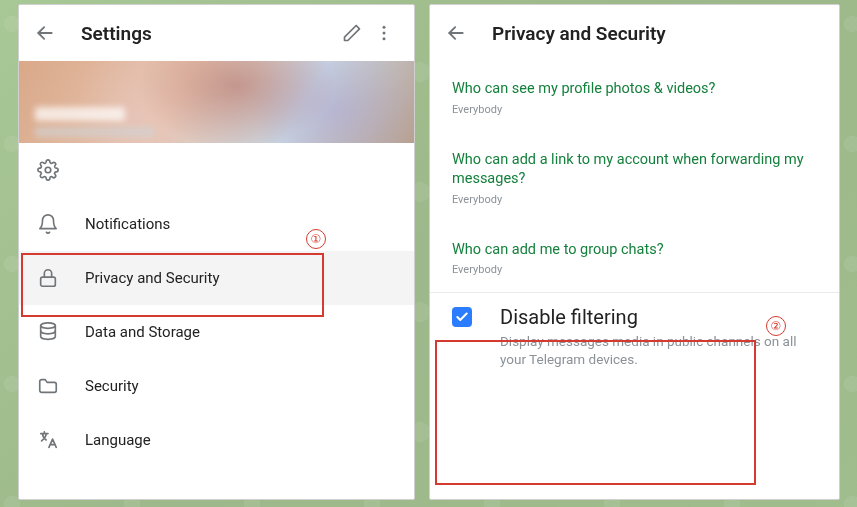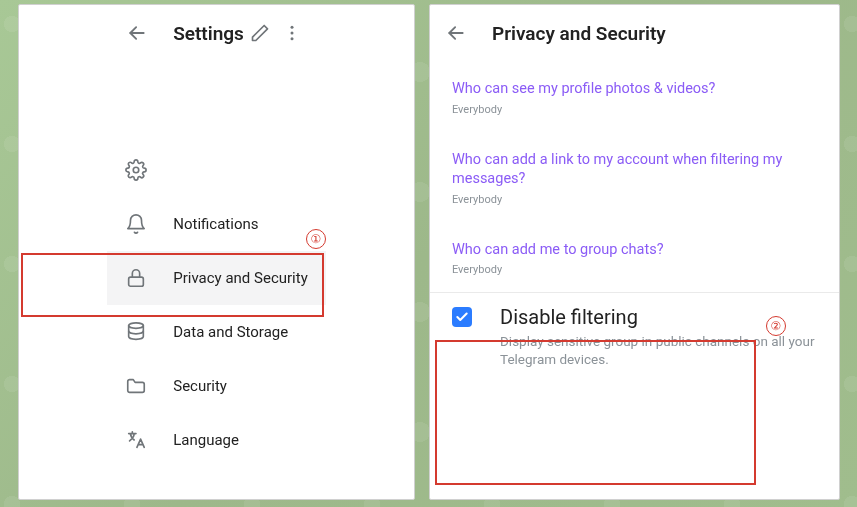--- a/index.html
+++ b/index.html
@@ -25,21 +25,21 @@
   .panel {
     position: absolute;
     top: 4px;
     background: #fff;
     border: 1px solid #d0d0d0;
     border-radius: 2px;
     overflow: hidden;
     display: flex;
     flex-direction: column;
   }
-  .panel-left { left: 18px; width: 397px; height: 496px; align-items: center; }
+  .panel-left { left: 18px; width: 397px; height: 496px; }
   .panel-right { left: 429px; width: 411px; height: 496px; }
 
   .header {
     display: flex;
     align-items: center;
     height: 56px;
     padding: 0 14px;
   }
   .header .back {
     width: 24px; height: 24px;
@@ -109,21 +109,21 @@
     color: #707579;
     display: flex; align-items: center; justify-content: center;
   }
   .menu-item .mi-label {
     font-size: 15px;
     margin-left: 26px;
   }
 
   .priv-list { padding: 0 22px; border-bottom: 1px solid #eaeaea;}
   .priv-item { padding: 18px 0 16px; cursor: pointer; }
-  .priv-title { font-size: 14.5px; color: #8b5cf6; line-height: 1.35; }
+  .priv-title { font-size: 14.5px; color: #15803d; line-height: 1.35; }
   .priv-value { font-size: 11px; color: #8b9298; margin-top: 4px; }
 
   .section-label {
     font-size: 14.5px;
     color: #8b9298;
     padding: 18px 22px 4px;
     font-weight: 500;
   }
 
   .check-row {
@@ -267,39 +267,39 @@
     </div>
     <div class="title">Privacy and Security</div>
   </div>
 
   <div class="priv-list">
     <div class="priv-item">
       <div class="priv-title">Who can see my profile photos &amp; videos?</div>
       <div class="priv-value">Everybody</div>
     </div>
     <div class="priv-item">
-      <div class="priv-title">Who can add a link to my account when filtering my messages?</div>
+      <div class="priv-title">Who can add a link to my account when forwarding my messages?</div>
       <div class="priv-value">Everybody</div>
     </div>
     <div class="priv-item">
       <div class="priv-title">Who can add me to group chats?</div>
       <div class="priv-value">Everybody</div>
     </div>
   </div>
 
 
   <div class="check-row">
     <div class="checkbox">
       <svg width="14" height="14" viewBox="0 0 24 24" fill="none" stroke="#fff" stroke-width="3.5" stroke-linecap="round" stroke-linejoin="round">
           <polyline points="20 6 9 17 4 12"></polyline>
         </svg>
     </div>
     <div class="check-text">
       <div class="check-title">Disable filtering</div>
-      <div class="check-desc">Display sensitive group in public channels on all your Telegram devices.</div>
+      <div class="check-desc">Display messages media in public channels on all your Telegram devices.</div>
     </div>
   </div>
 </div>
 
 <div class="annot annot-1"></div>
 <div class="annot annot-2"></div>
 <div class="annot-badge badge-1">①</div>
 <div class="annot-badge badge-2">②</div>
 
 </body></html>

